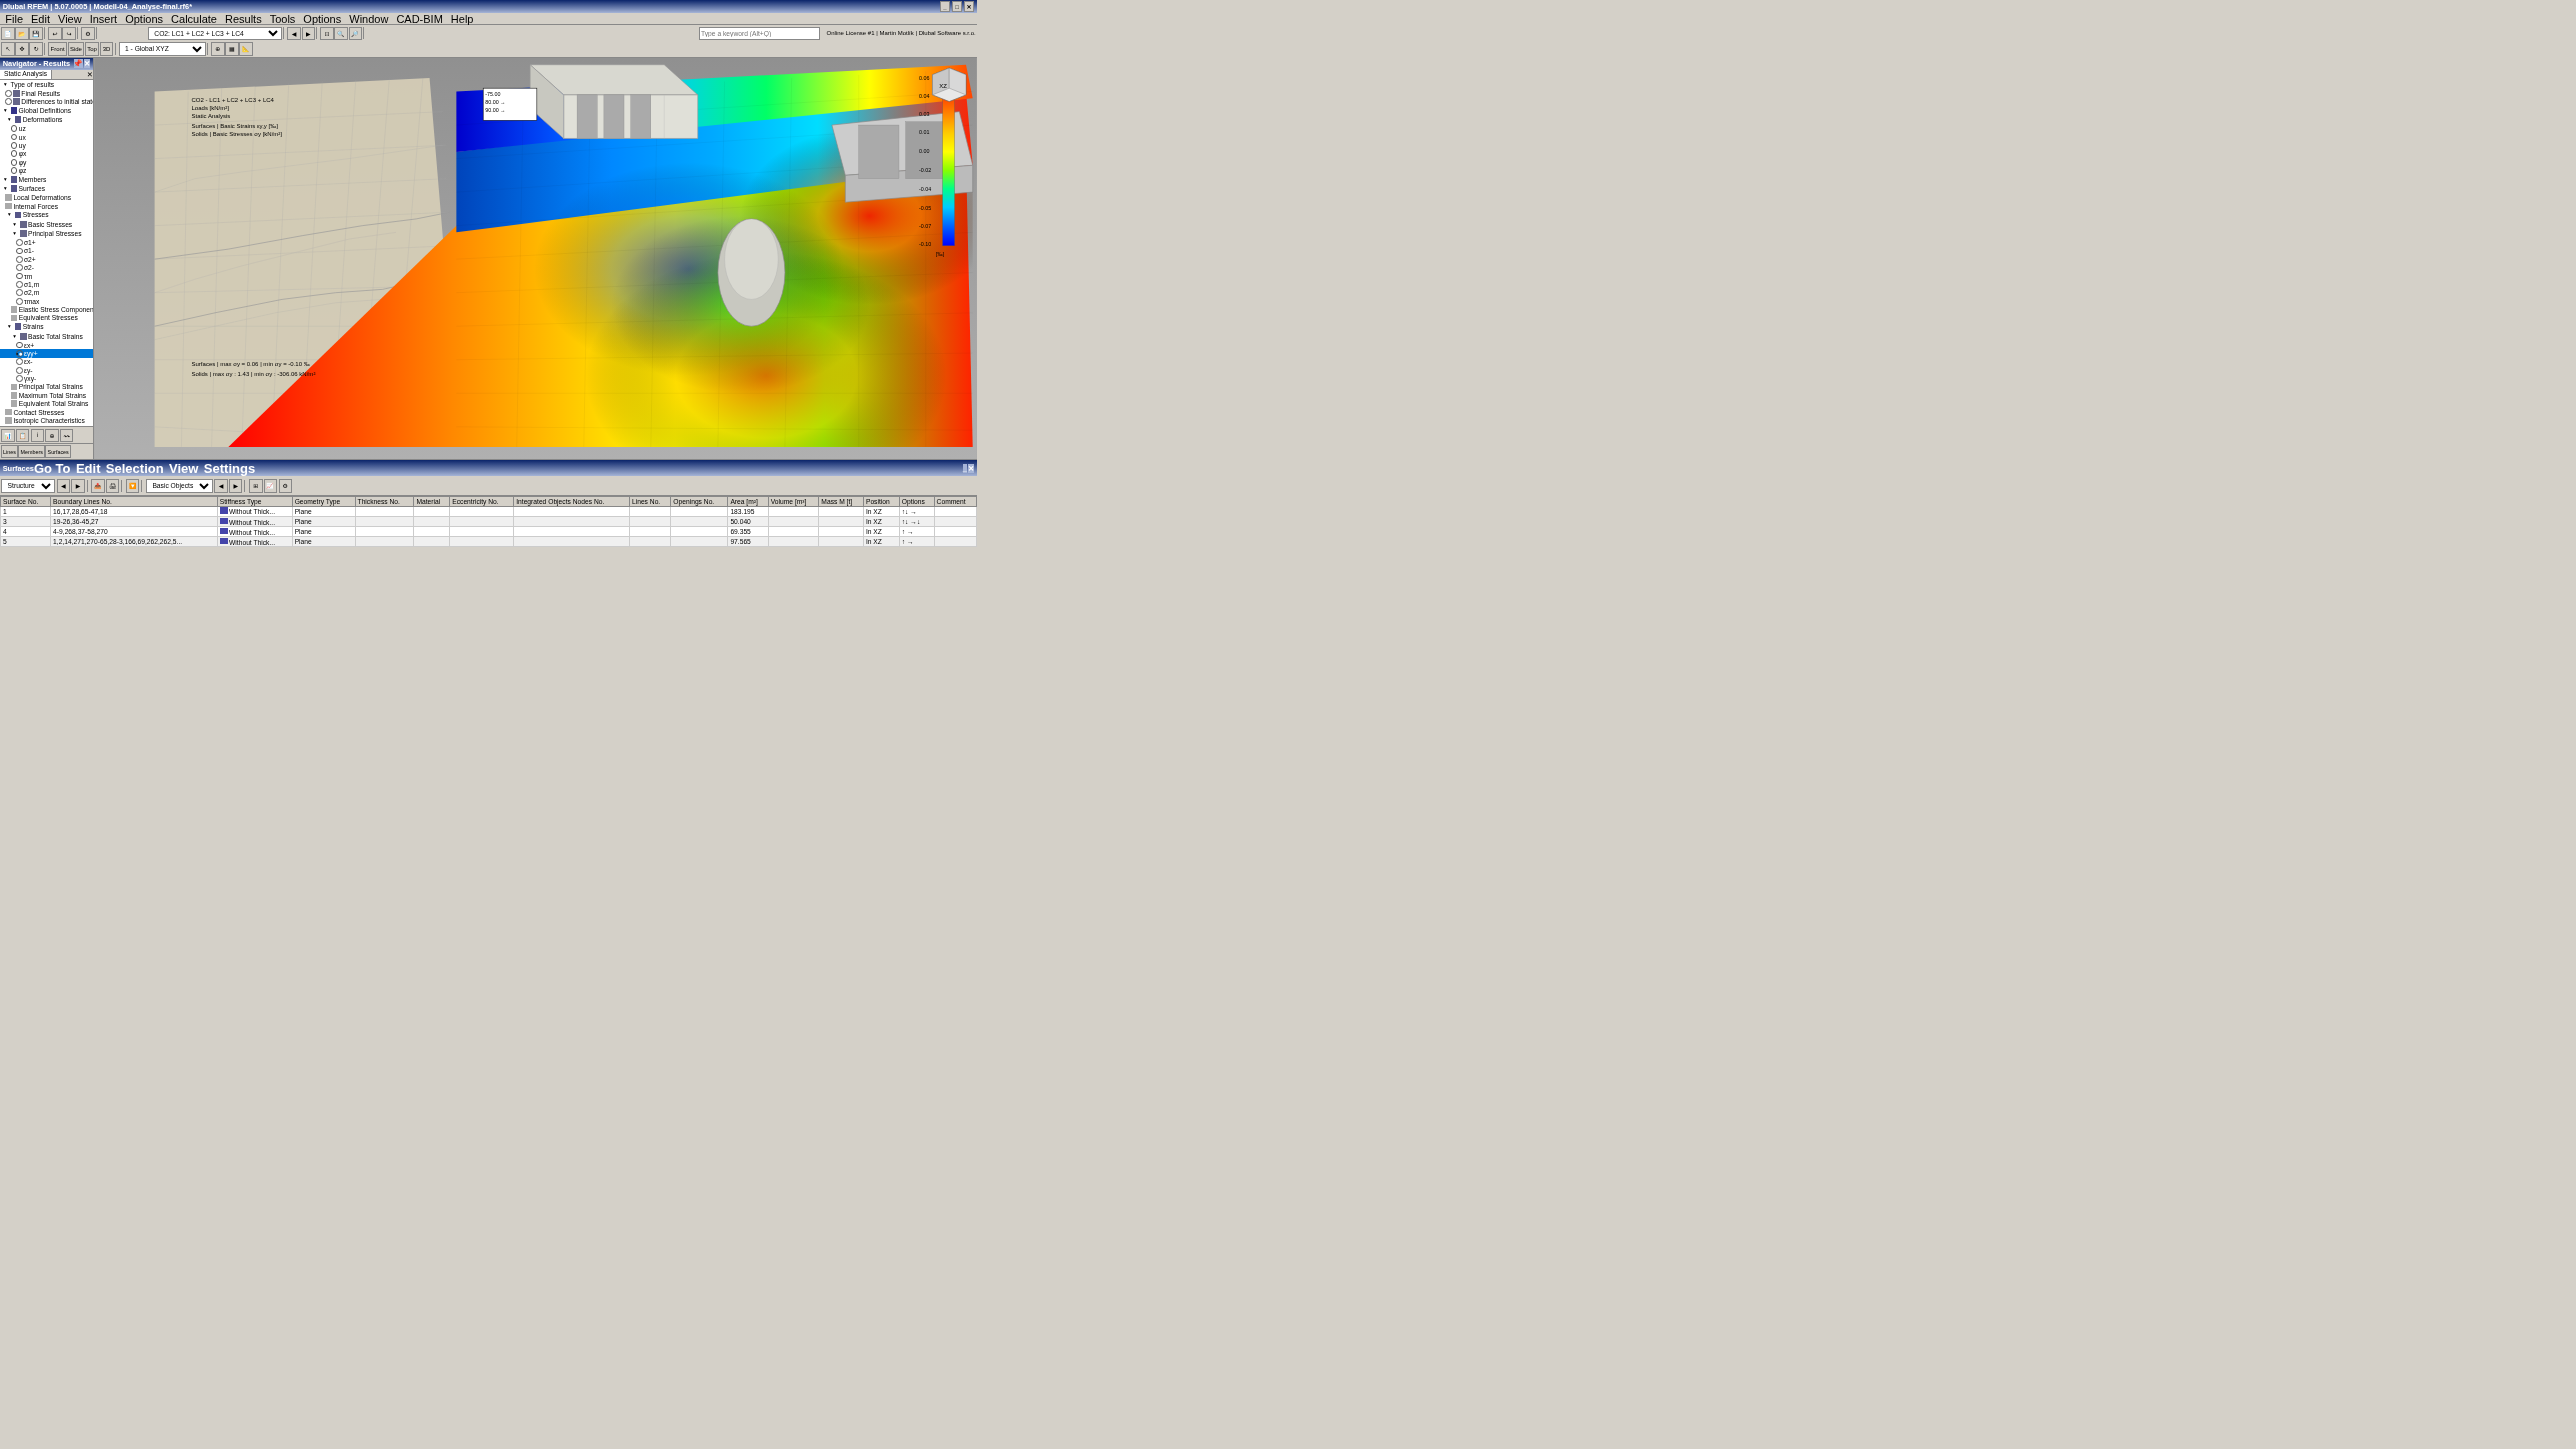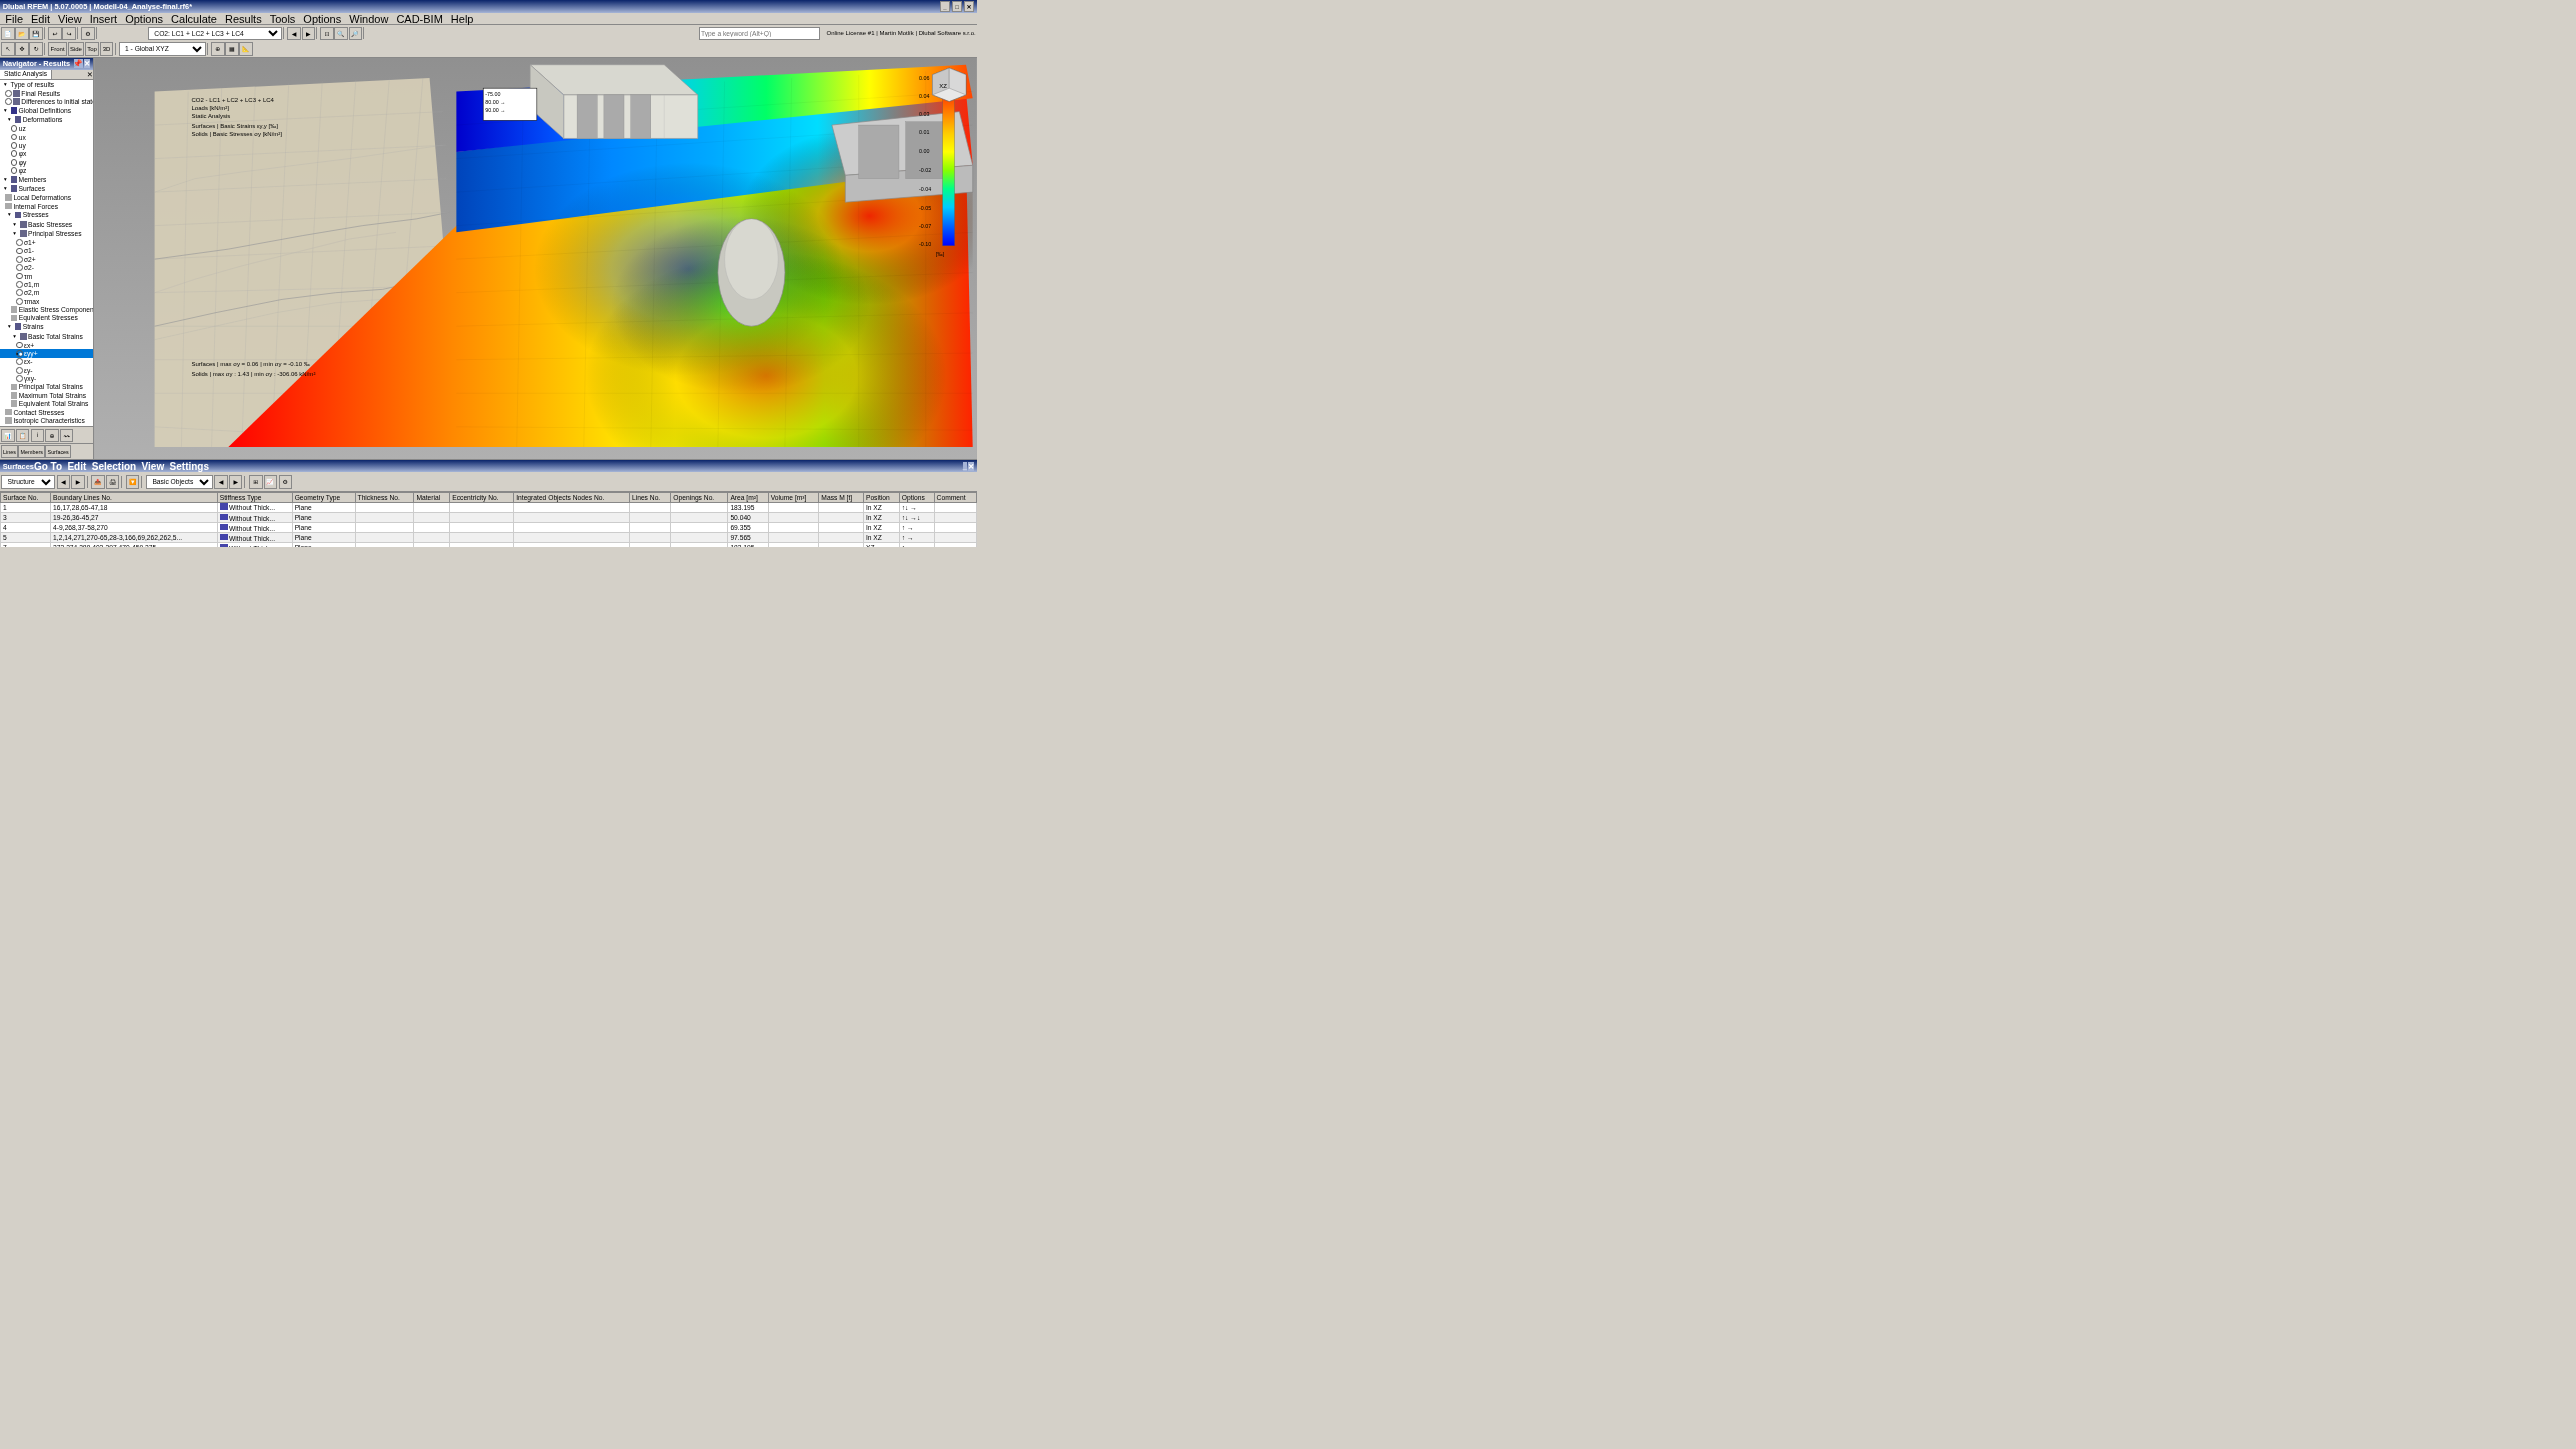--- a/index.html
+++ b/index.html
@@ -805,21 +805,21 @@
         <text x="0" y="24" font-size="9" fill="#000">Solids | max σy : 1.43 | min σy : -306.06 kN/m²</text>
       </g>
     </svg>
   </div>
 
 </div>
 
 <div id="results-panel" style="position:relative; height:121px; flex-shrink:0; display:flex; flex-direction:column;">
   <div id="results-header">
     <span>Surfaces</span>
-    <div style="display:flex; gap:5.4px; font-size:10px;">
+    <div style="display:flex; gap:5.4px; font-size:13px;">
       <span>Go To</span>
       <span>Edit</span>
       <span>Selection</span>
       <span>View</span>
       <span>Settings</span>
     </div>
     <div style="display:flex; gap:1.3px; margin-left:auto;">
       <div class="ctrl-btn" style="background:#a6b5d7; color:white; border-color:#888;">_</div>
       <div class="ctrl-btn" style="background:#a6b5d7; color:white; border-color:#888;">✕</div>
     </div>

